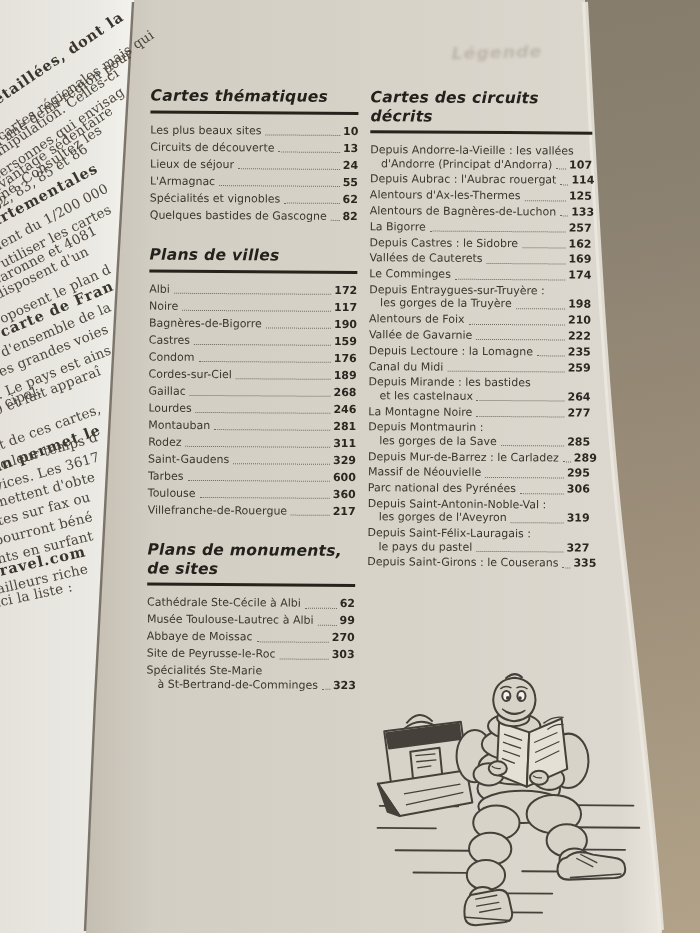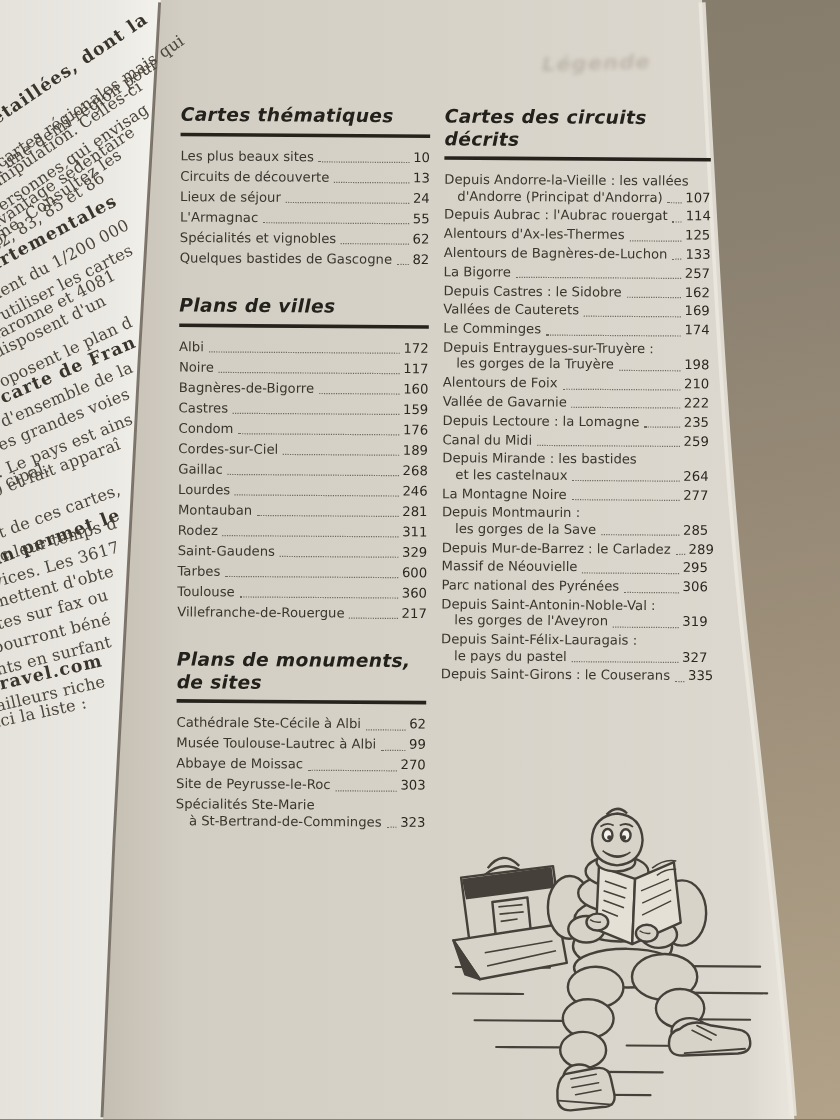--- a/index.html
+++ b/index.html
@@ -30,21 +30,21 @@
     letter-spacing:.3px;line-height:1.2;
     padding-bottom:5px;border-bottom:3.5px solid #26231d;margin-bottom:10px;
   }
   .toc-item{margin-bottom:3.6px;}
   #col2 .toc-item{margin-bottom:2.4px;}
   .ti-line{font-size:11px;line-height:1.22;color:#3a362e;}
   .ti-cont{padding-left:11px;}
   .ti-last{display:flex;align-items:flex-end;}
   .ti-label{white-space:nowrap;}
   .leader{flex:1;min-width:8px;border-bottom:1.4px dotted #6e695e;margin:0 3px 2px 4px;}
-  .pagenum{font-weight:normal;font-size:11px;color:#2a2721;}
+  .pagenum{font-weight:bold;font-size:11px;color:#2a2721;}
 
   .ghost{
     position:absolute;left:452px;top:42px;
     font-size:16px;font-weight:bold;font-style:italic;
     color:#6e6557;opacity:.28;filter:blur(1.6px);
     transform:rotate(-2deg) scaleX(1.08);letter-spacing:1px;
   }
 
   .mascot{position:absolute;left:372px;top:658px;width:292px;height:268px;}
 </style>
@@ -173,21 +173,21 @@
             <div class="ti-line ti-last">
               <span class="ti-label">Noire</span>
               <span class="leader"></span>
               <span class="pagenum">117</span>
             </div>
           </div>
           <div class="toc-item">
             <div class="ti-line ti-last">
               <span class="ti-label">Bagnères-de-Bigorre</span>
               <span class="leader"></span>
-              <span class="pagenum">160</span>
+              <span class="pagenum">190</span>
             </div>
           </div>
           <div class="toc-item">
             <div class="ti-line ti-last">
               <span class="ti-label">Castres</span>
               <span class="leader"></span>
               <span class="pagenum">159</span>
             </div>
           </div>
           <div class="toc-item">

